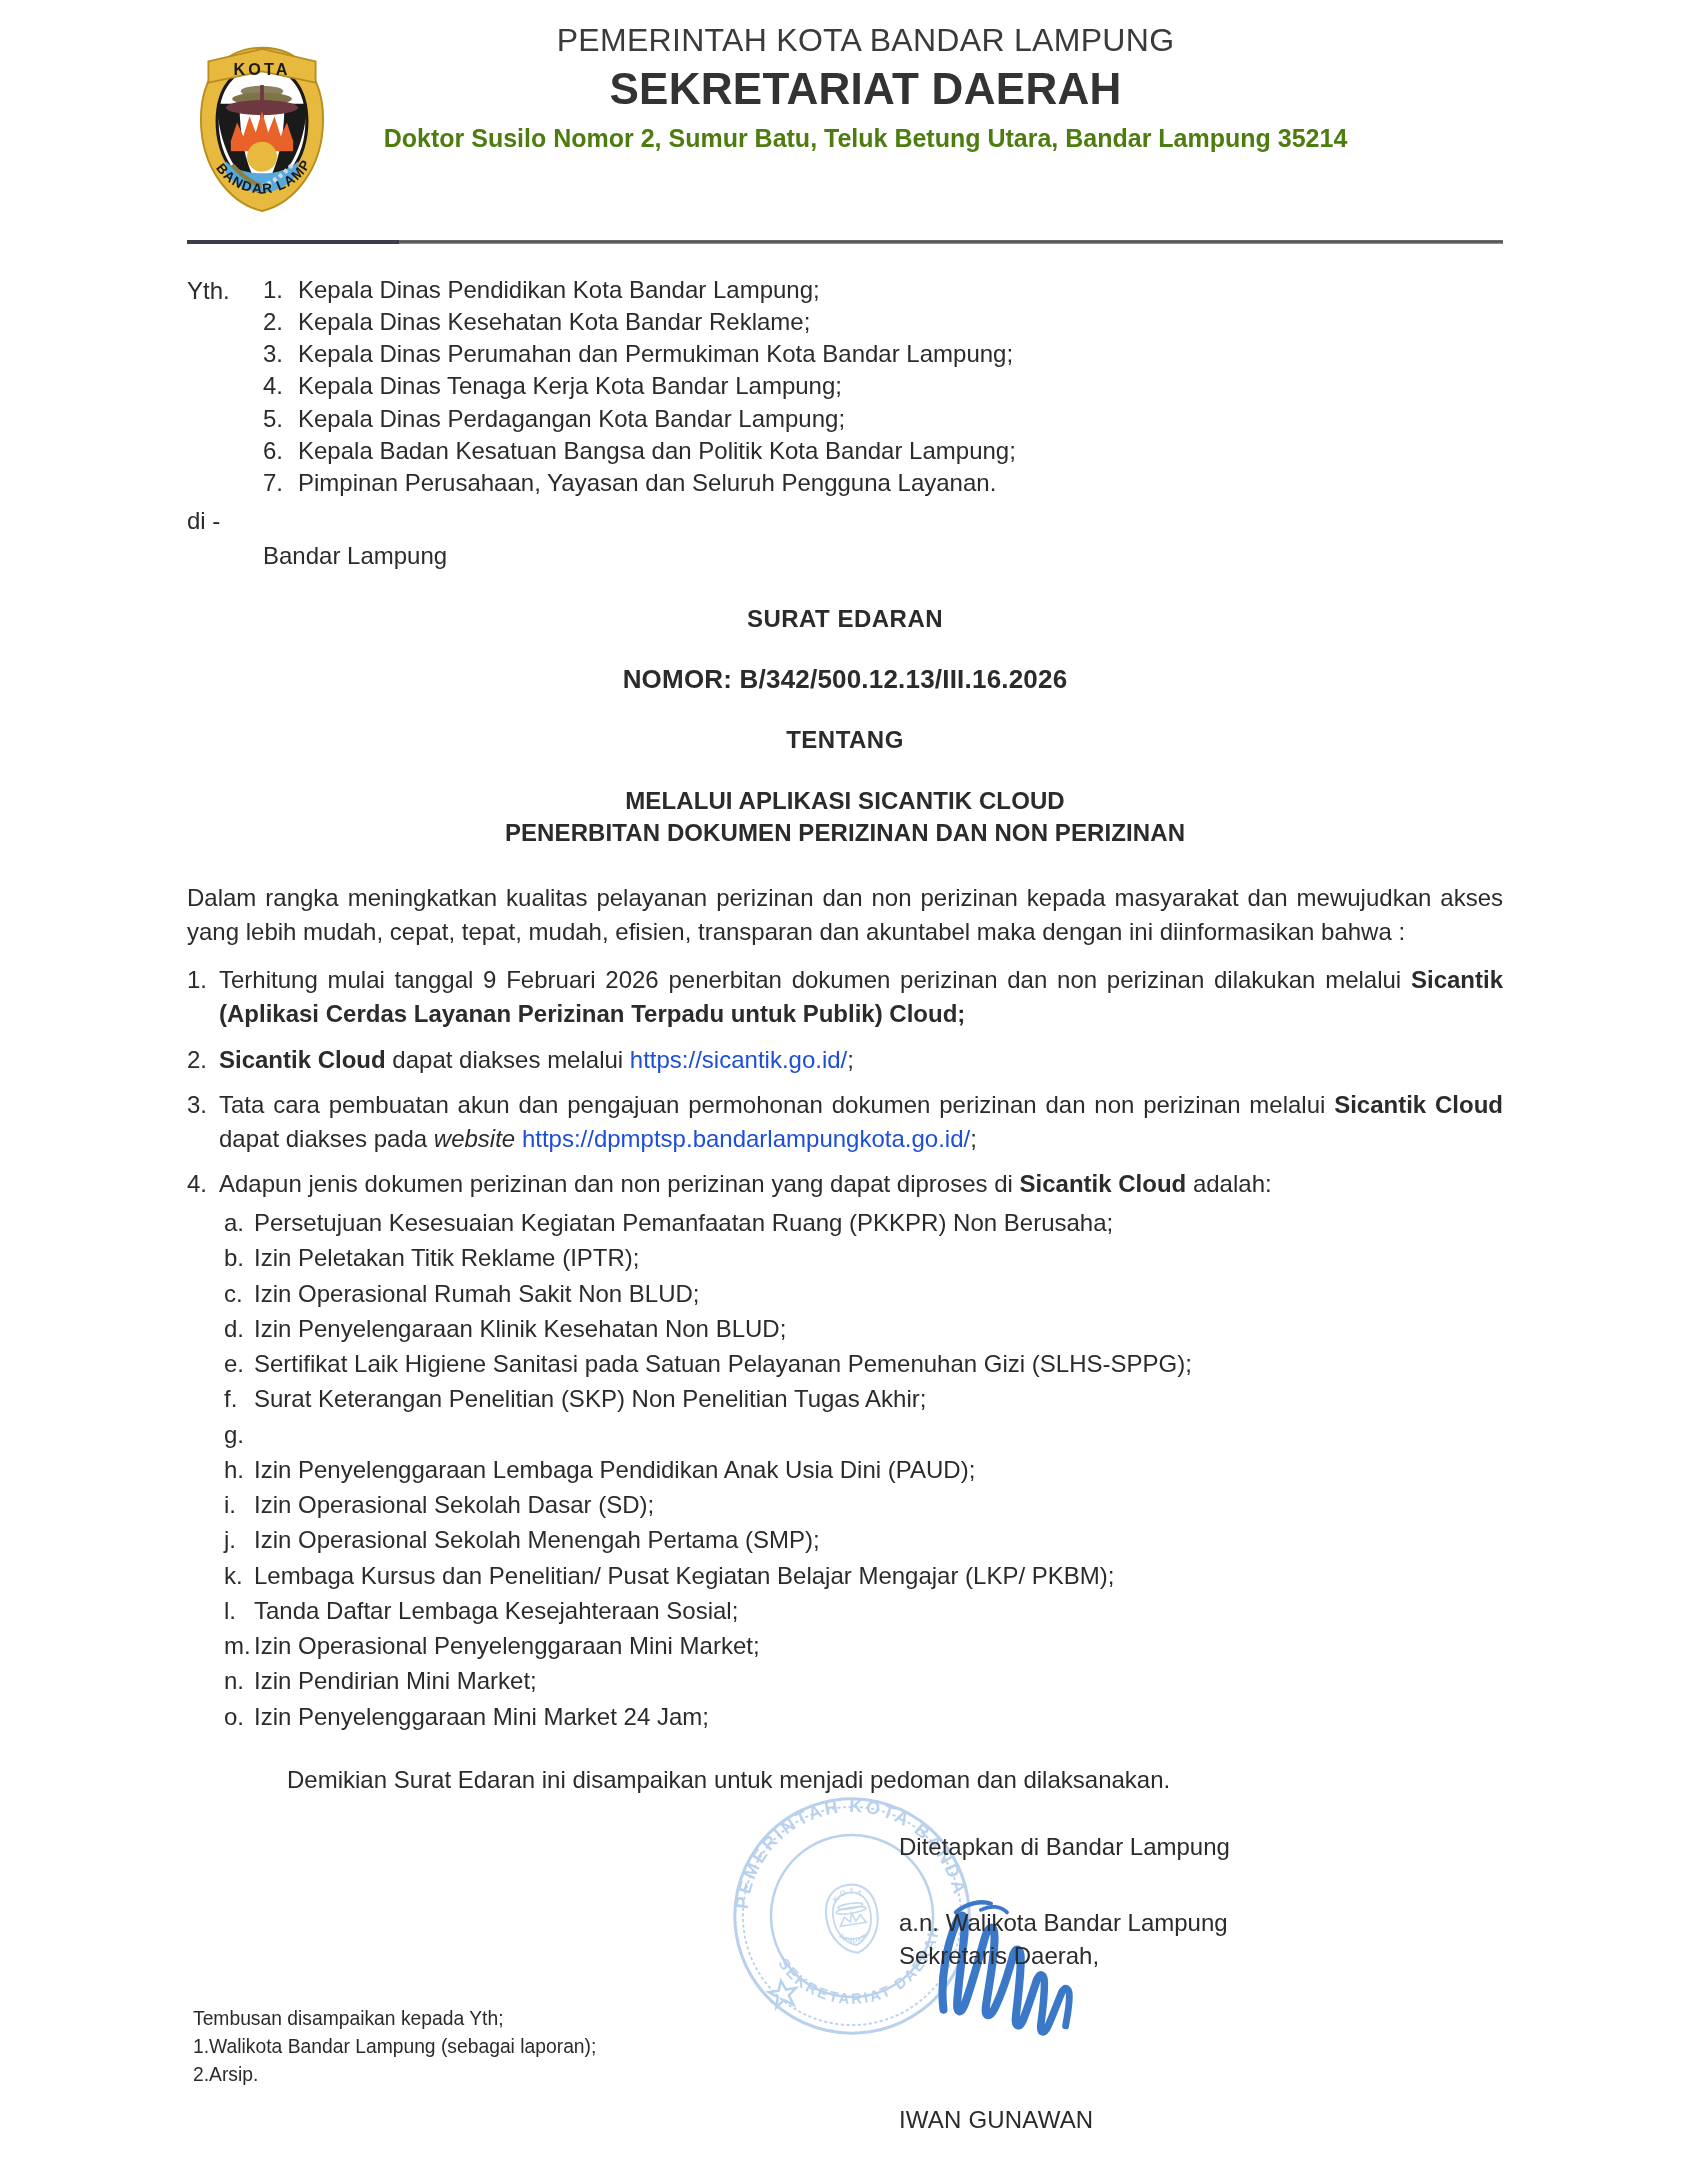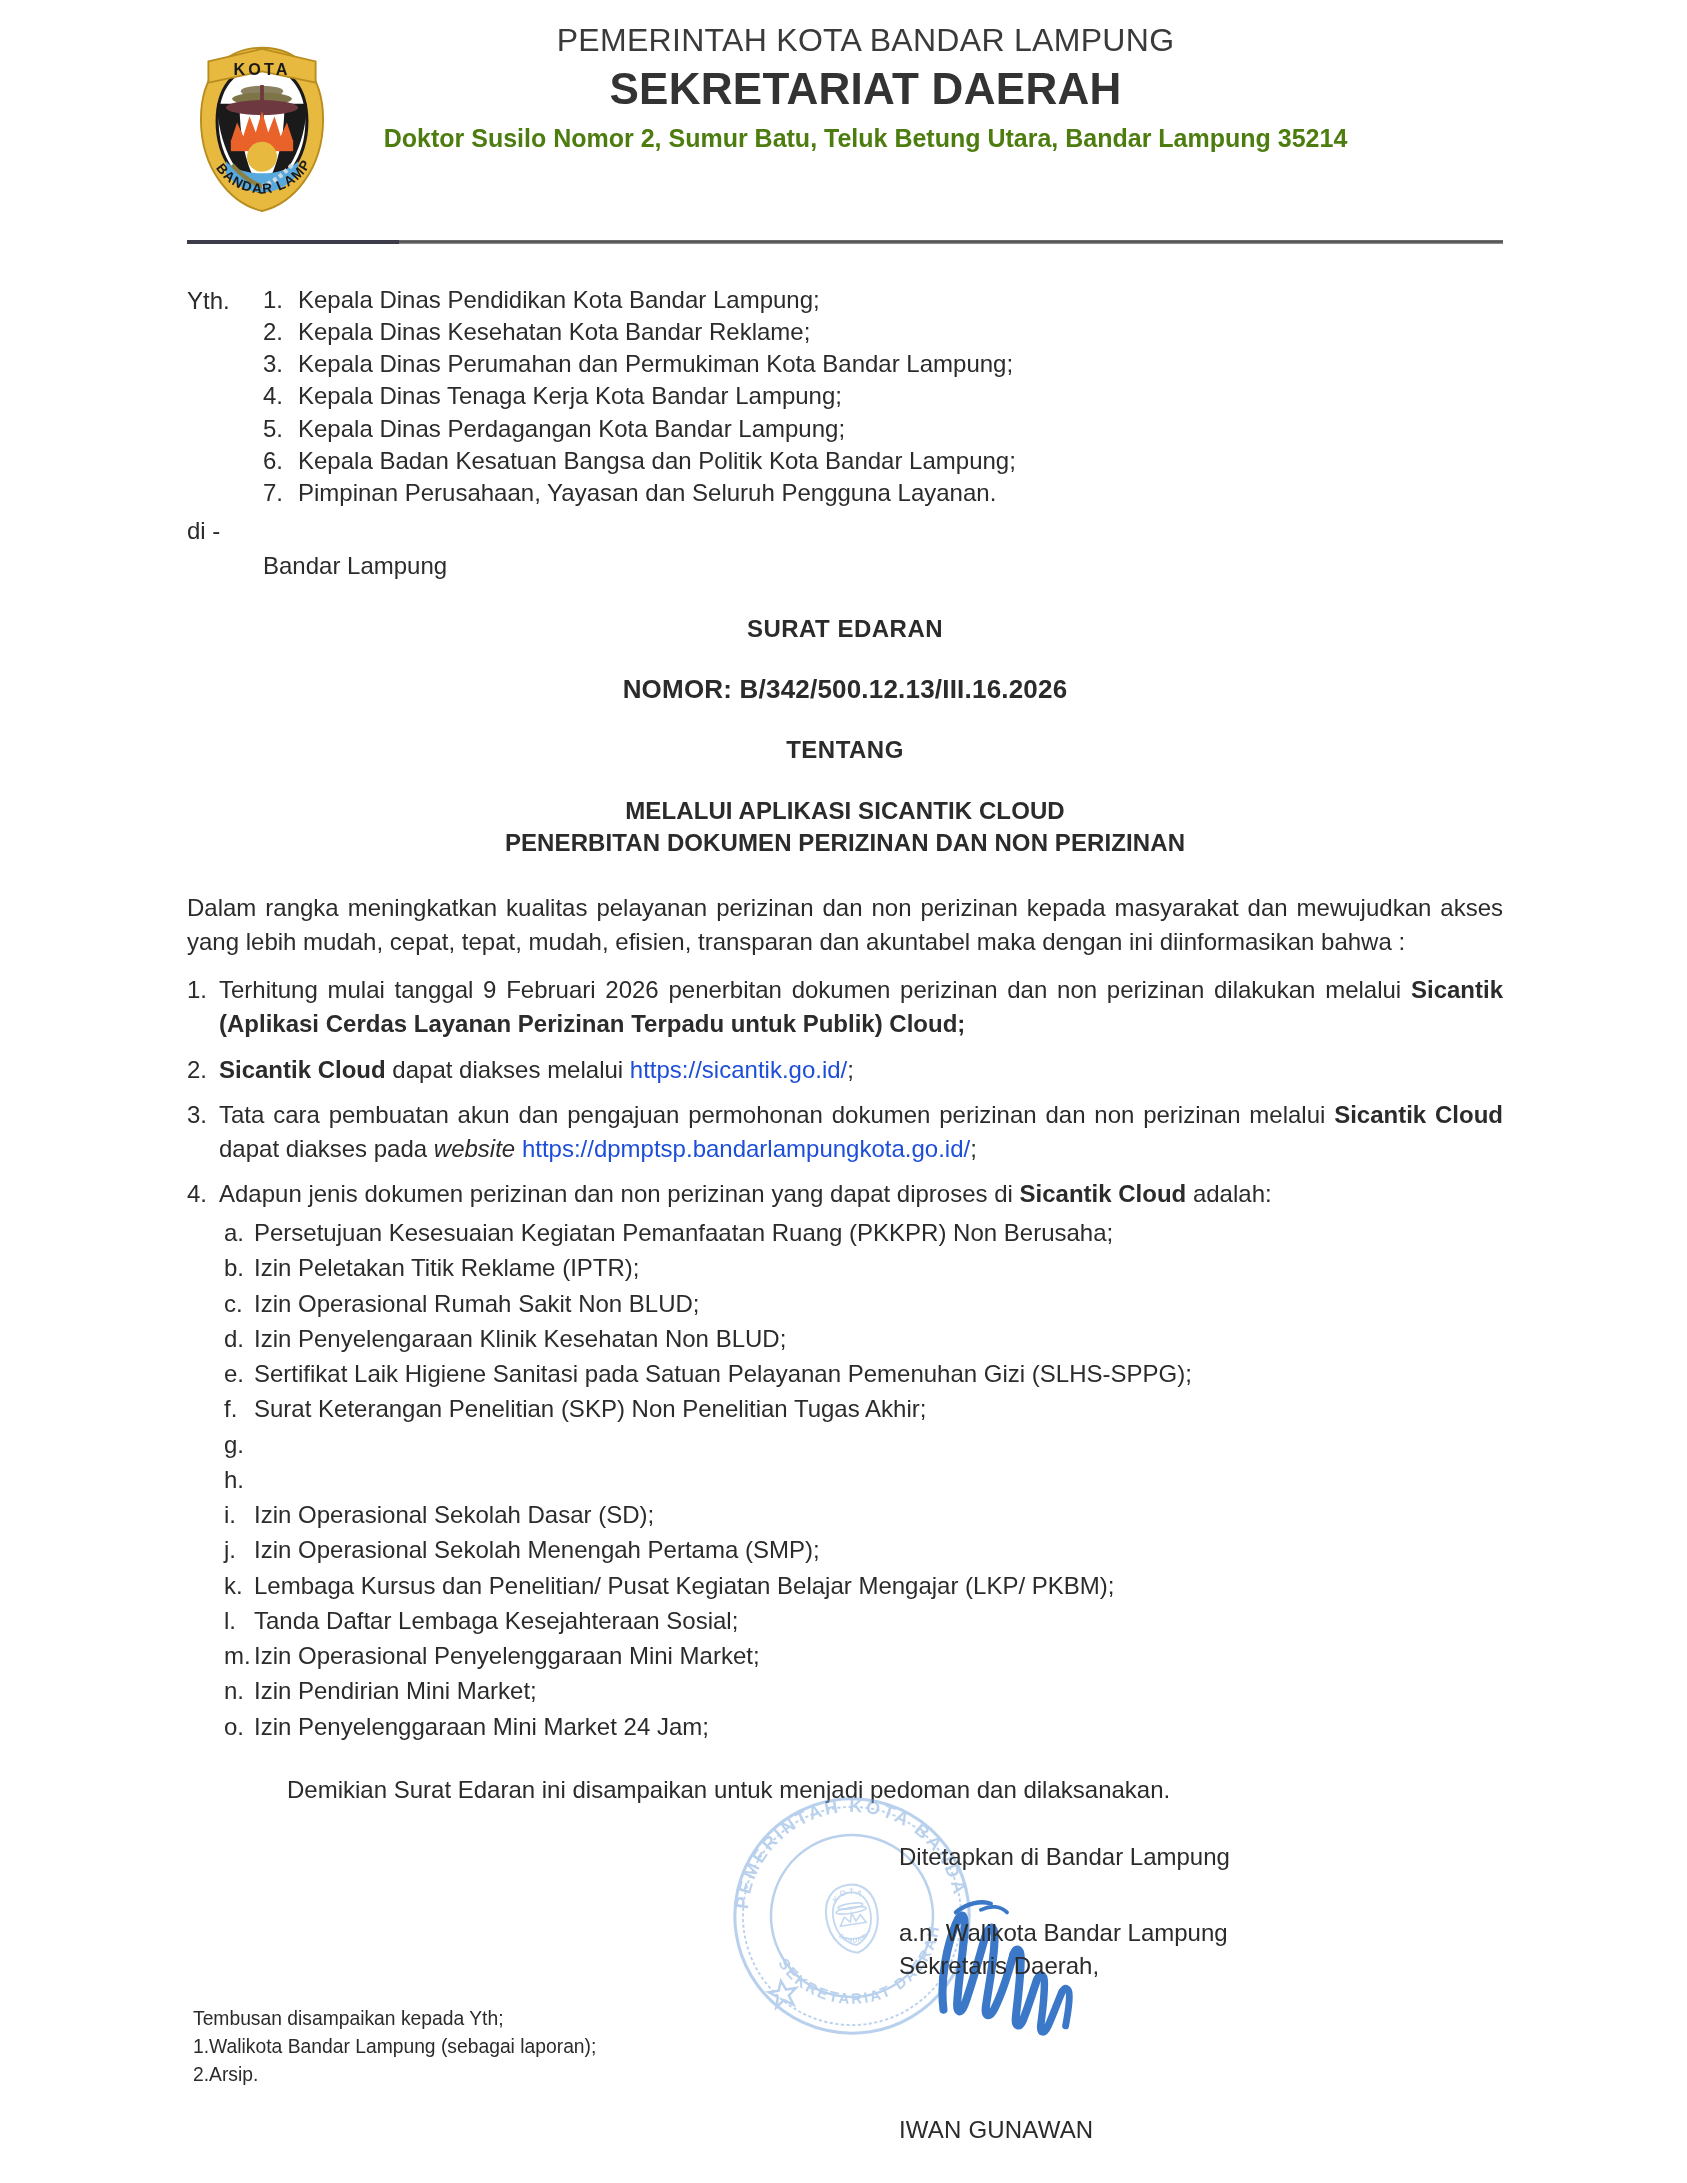--- a/index.html
+++ b/index.html
@@ -77,21 +77,21 @@
     top: 240px;
     height: 4.4px;
     background: #3c3c4a;
   }
 
   
   .body-wrap {
     position: absolute;
     left: 187px;
     right: 184px;
-    top: 284px;
+    top: 274px;
   }
 
   
   .yth-block {
     display: flex;
     align-items: flex-start;
     font-size: 24px;
     line-height: 1.34;
   }
   .yth-label {
@@ -402,20 +402,21 @@
         </div>
         <div class="alpha-item">
           <span class="alpha-marker">f.</span>
           <span>Surat Keterangan  Penelitian (SKP) Non Penelitian Tugas Akhir;</span>
         </div>
         <div class="alpha-item">
           <span class="alpha-marker">g.</span>
         </div>
         <div class="alpha-item">
           <span class="alpha-marker">h.</span>
+          <span>Izin Penyelenggaraan Lembaga Pendidikan Anak Usia Dini (PAUD);</span>
         </div>
         <div class="alpha-item">
           <span class="alpha-marker">i.</span>
           <span>Izin Operasional Sekolah Dasar (SD);</span>
         </div>
         <div class="alpha-item">
           <span class="alpha-marker">j.</span>
           <span>Izin Operasional Sekolah Menengah Pertama (SMP);</span>
         </div>
         <div class="alpha-item">

